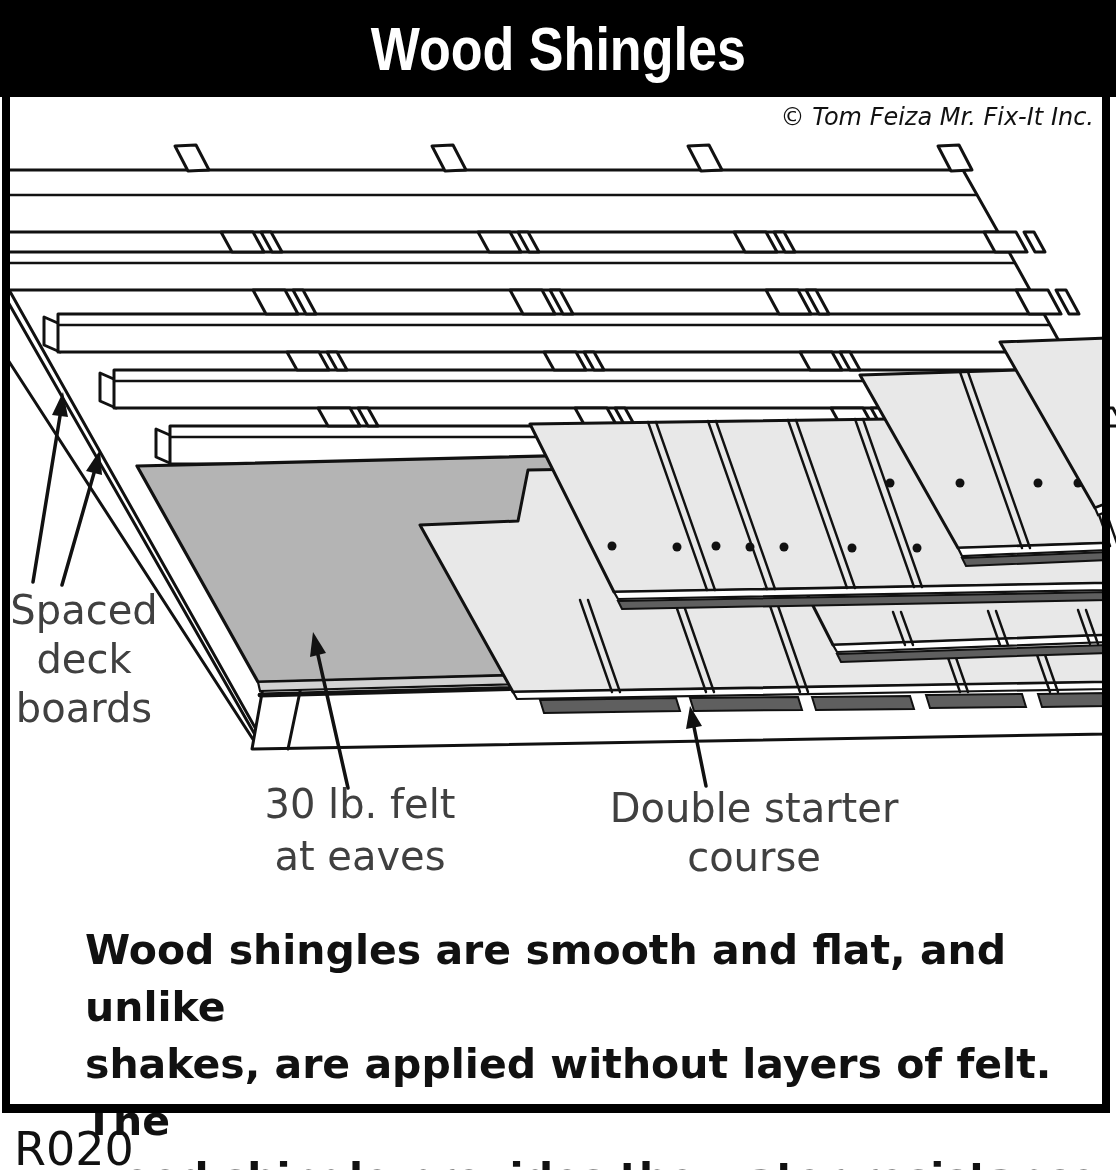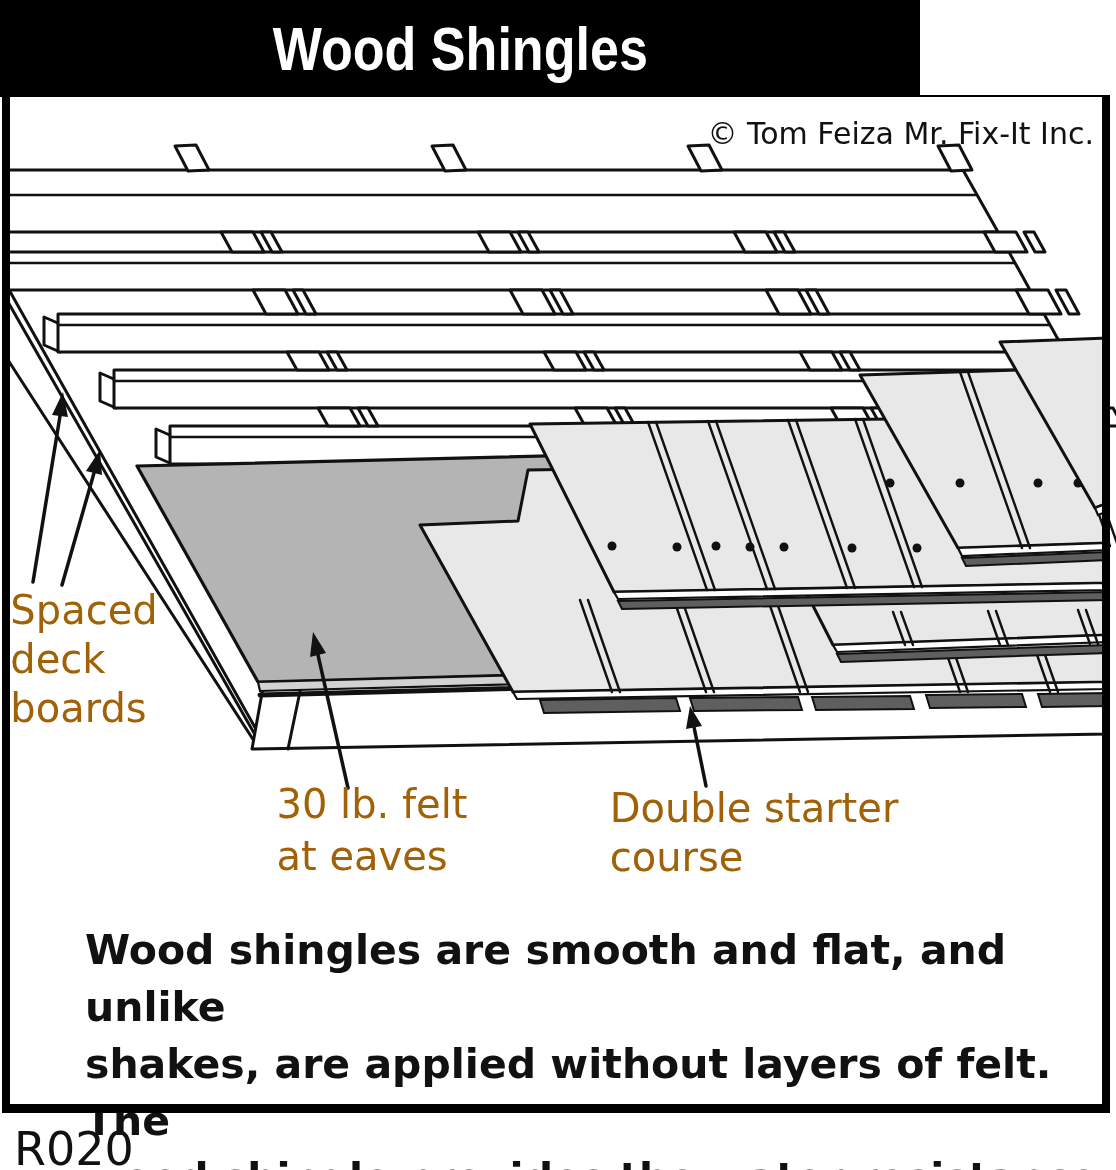--- a/index.html
+++ b/index.html
@@ -1,42 +1,42 @@
 <!DOCTYPE html>
 <html style="--title-bg: #000000; --title-fg: #ffffff; --felt-gray: #b4b4b4; --felt-edge-gray: #d2d2d2; --shingle-gray: #e8e8e8; --butt-dark: #5f5f5f; --ink: #111111;"><head>
 <meta charset="utf-8">
 <style>
   html,body{margin:0;padding:0;background:#fff;}
   body{width:1116px;height:1170px;position:relative;overflow:hidden;
        font-family:"DejaVu Sans",sans-serif;color:#111;}
   
-  .title-bar{position:absolute;left:0;top:0;width:920px;height:97px;
+  .title-bar{position:absolute;left:0;top:0;width:1116px;height:97px;
     background:var(--title-bg,#000);display:flex;align-items:center;justify-content:center;z-index:6;}
   .title-bar span{color:var(--title-fg,#fff);font-family:"Liberation Sans",sans-serif;
     font-weight:700;font-size:62px;letter-spacing:0px;transform:scaleX(.84);white-space:nowrap;}
   
   .frame{position:absolute;left:2px;top:95px;width:1108px;height:1018px;box-sizing:border-box;
     border:8px solid #000;border-top-width:2px;border-bottom-width:9px;z-index:5;pointer-events:none;}
   
   svg.art{position:absolute;left:0;top:0;z-index:1;}
   .ln{fill:none;stroke:#111;stroke-width:3;stroke-linecap:round;stroke-linejoin:round;}
   .ln2{fill:none;stroke:#111;stroke-width:2.4;stroke-linecap:round;}
   .wh{fill:#fff;stroke:#111;stroke-width:3;stroke-linejoin:round;}
   .sh{fill:var(--shingle-gray,#e8e8e8);stroke:#111;stroke-width:3;stroke-linejoin:round;}
   .felt{fill:var(--felt-gray,#b4b4b4);stroke:#111;stroke-width:3.2;stroke-linejoin:round;}
   .feltbv{fill:var(--felt-edge-gray,#d2d2d2);stroke:#111;stroke-width:2.2;}
   .bv{fill:#fff;stroke:#111;stroke-width:2.2;}
   .dk{fill:var(--butt-dark,#5f5f5f);stroke:#111;stroke-width:2;}
   .dot{fill:#111;stroke:none;}
   .arrow{stroke:#111;stroke-width:3.5;fill:none;stroke-linecap:round;}
   .ahead{fill:#111;stroke:none;}
   
-  .lbl{position:absolute;z-index:4;white-space:pre-line;
-       font-size:40px;line-height:49px;color:#a16207;}
-  .copyright{position:absolute;right:22px;top:116px;z-index:4;font-size:30px;}
+  .lbl{position:absolute;z-index:4;text-align:center;white-space:pre-line;
+       font-size:40px;line-height:49px;color:#404040;}
+  .copyright{position:absolute;right:22px;top:103px;z-index:4;font-size:24px;font-style:italic;}
   .caption{position:absolute;left:85px;top:922px;z-index:4;white-space:pre-line;
            font-size:41px;line-height:57px;font-weight:bold;}
   .fig-code{position:absolute;left:14px;top:1122px;z-index:6;font-size:46px;}
 </style>
 </head>
 <body>
 
 <div class="title-bar">
   <span>Wood Shingles</span>
 </div>
@@ -193,21 +193,21 @@
     <path class="arrow" d="M706,786 L694,727"></path>
     <polygon class="ahead" points="690,706 702,726 686,729"></polygon>
   </g>
 </svg>
 
 <div class="copyright">© Tom Feiza Mr. Fix-It Inc.</div>
 
 <div class="lbl" style="left:84px;top:586px;transform:translateX(-50%);">Spaced
 deck
 boards</div>
-<div class="lbl" style="left:372px;top:778px;transform:translateX(-50%);line-height:52px;">30 lb. felt
+<div class="lbl" style="left:360px;top:778px;transform:translateX(-50%);line-height:52px;">30 lb. felt
 at eaves</div>
 <div class="lbl" style="left:754px;top:784px;transform:translateX(-50%);">Double starter
 course</div>
 
 <div class="caption">Wood shingles are smooth and flat, and unlike
 shakes, are applied without layers of felt.  The
 wood shingle provides the water resistance.</div>
 
 <div class="fig-code">R020</div>
 

